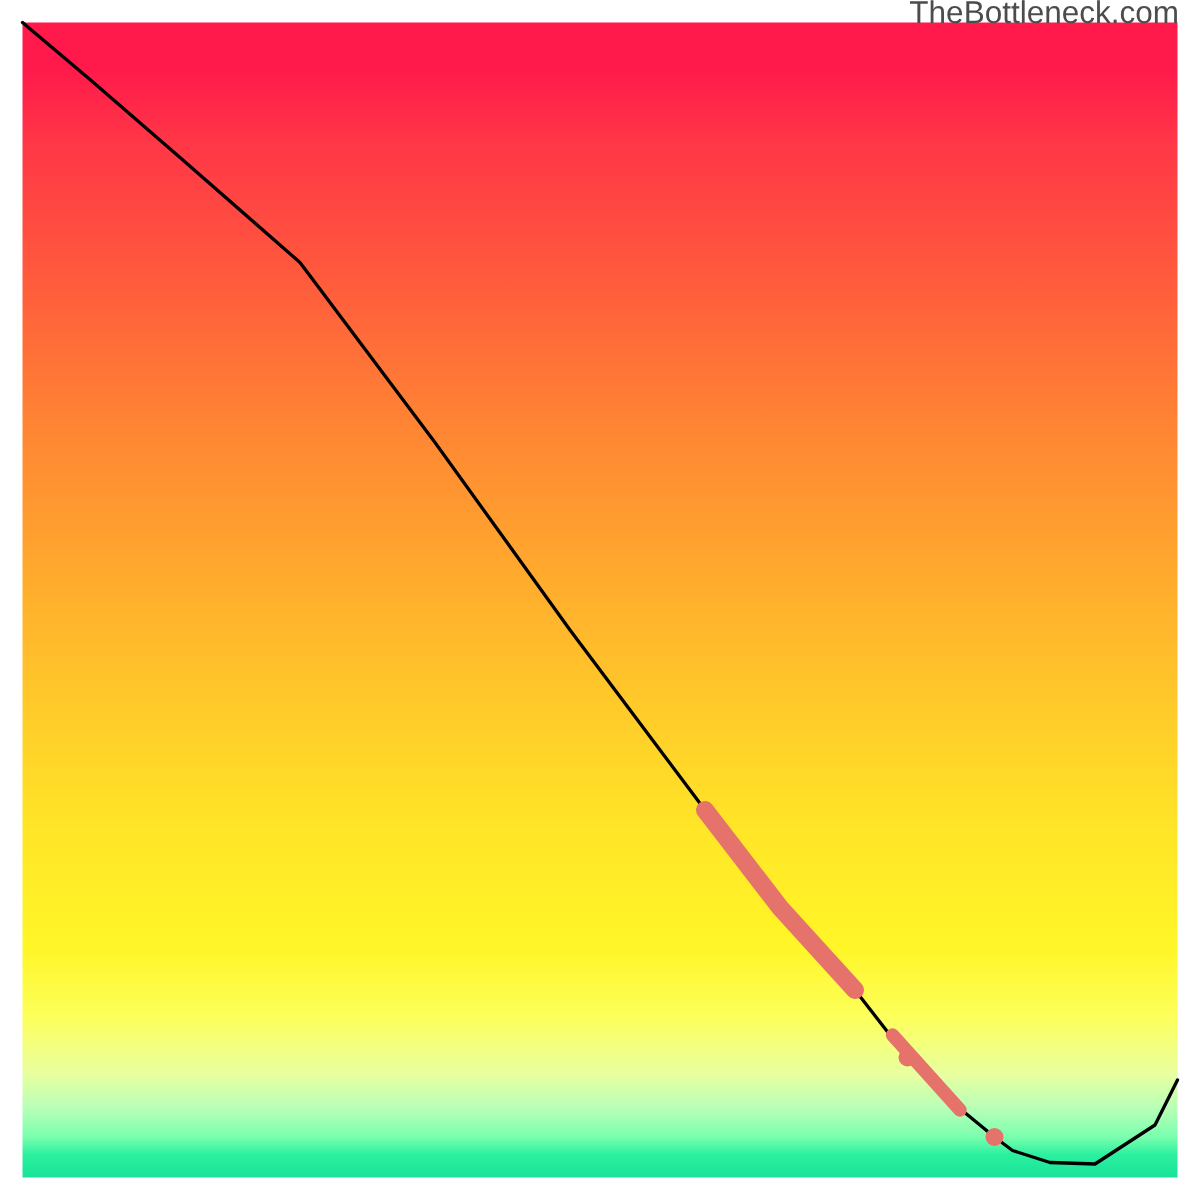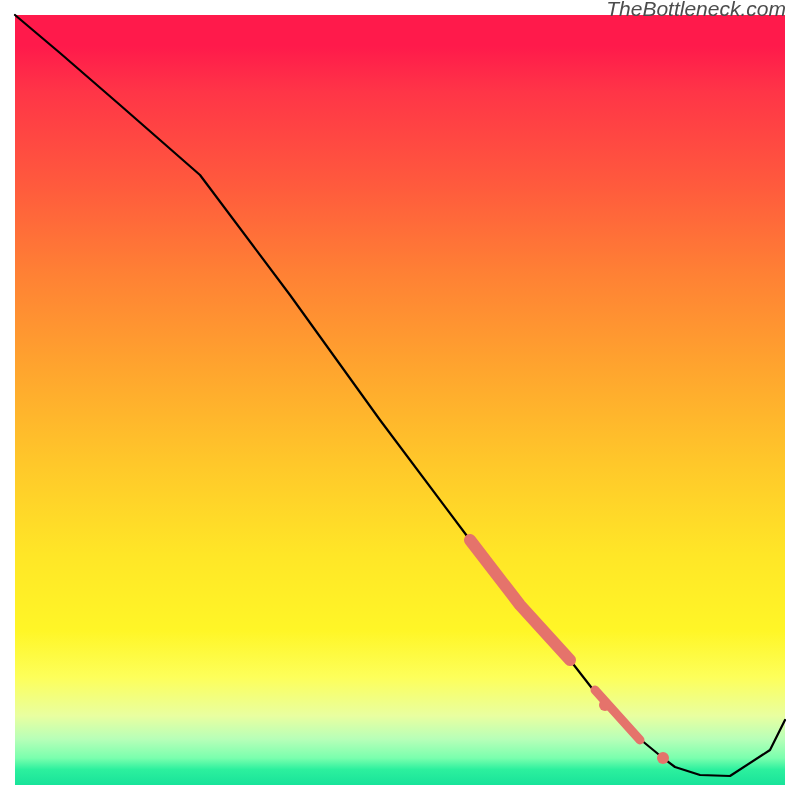--- a/index.html
+++ b/index.html
@@ -8,21 +8,20 @@
     width: 800px;
     height: 800px;
     overflow: hidden;
     background: #ffffff;
     font-family: Arial, Helvetica, sans-serif;
   }
   .chart-container {
     position: relative;
     width: 800px;
     height: 800px;
-    font-style: italic;
   }
   
   .plot-area {
     position: absolute;
     left: 15px;
     top: 15px;
     width: 770px;
     height: 770px;
     background-image: linear-gradient(
       to bottom,

